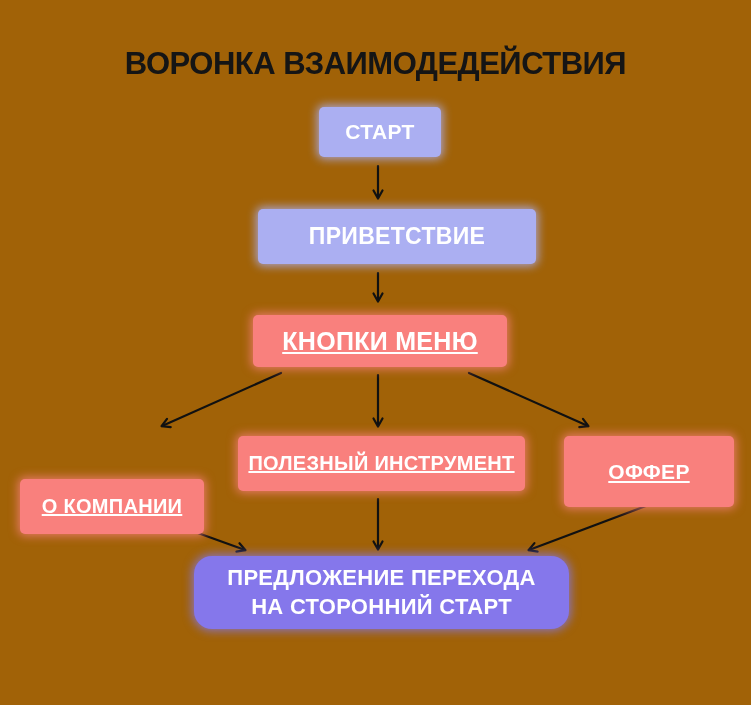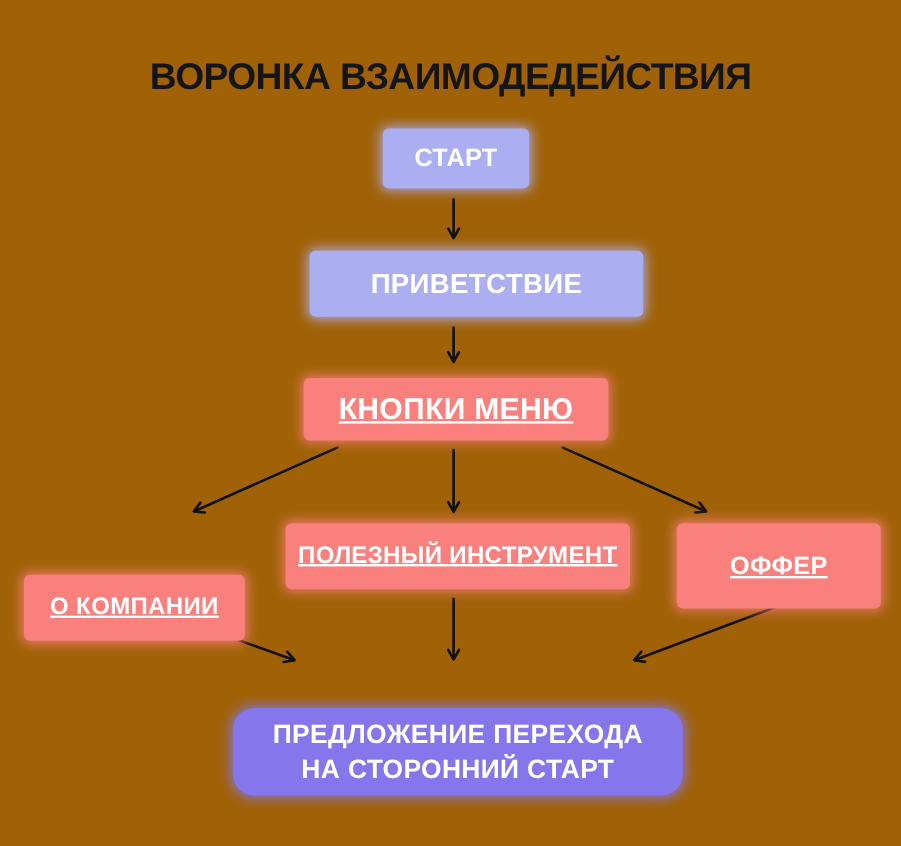--- a/index.html
+++ b/index.html
@@ -44,21 +44,20 @@
     box-shadow: 0 0 10px 2px rgba(171, 175, 242, 0.85);
   }
   .coral {
     background: #f9807d;
     box-shadow: 0 0 10px 2px rgba(249, 128, 125, 0.8);
     text-decoration: underline;
   }
   .purple {
     background: #8577eb;
     box-shadow: 0 0 10px 2px rgba(133, 119, 235, 0.8);
-    margin-top: 34px;
   }
   .node-start        { left: 319px; top: 107px; width: 122px; height: 50px; font-size: 21px; }
   .node-greeting     { left: 258px; top: 209px; width: 278px; height: 55px; font-size: 23px; }
   .node-menu-buttons { left: 253px; top: 315px; width: 254px; height: 52px; font-size: 25px; }
   .node-about        { left:  20px; top: 436px; width: 184px; height: 55px; font-size: 20px; margin-top: 43px; }
   .node-tool         { left: 238px; top: 436px; width: 287px; height: 55px; font-size: 20px; }
   .node-offer        { left: 564px; top: 436px; width: 170px; height: 71px; font-size: 21px; }
   .node-external     { left: 194px; top: 556px; width: 375px; height: 73px; font-size: 22px;
                        line-height: 1.28; border-radius: 18px; }
   .arrow-layer {

